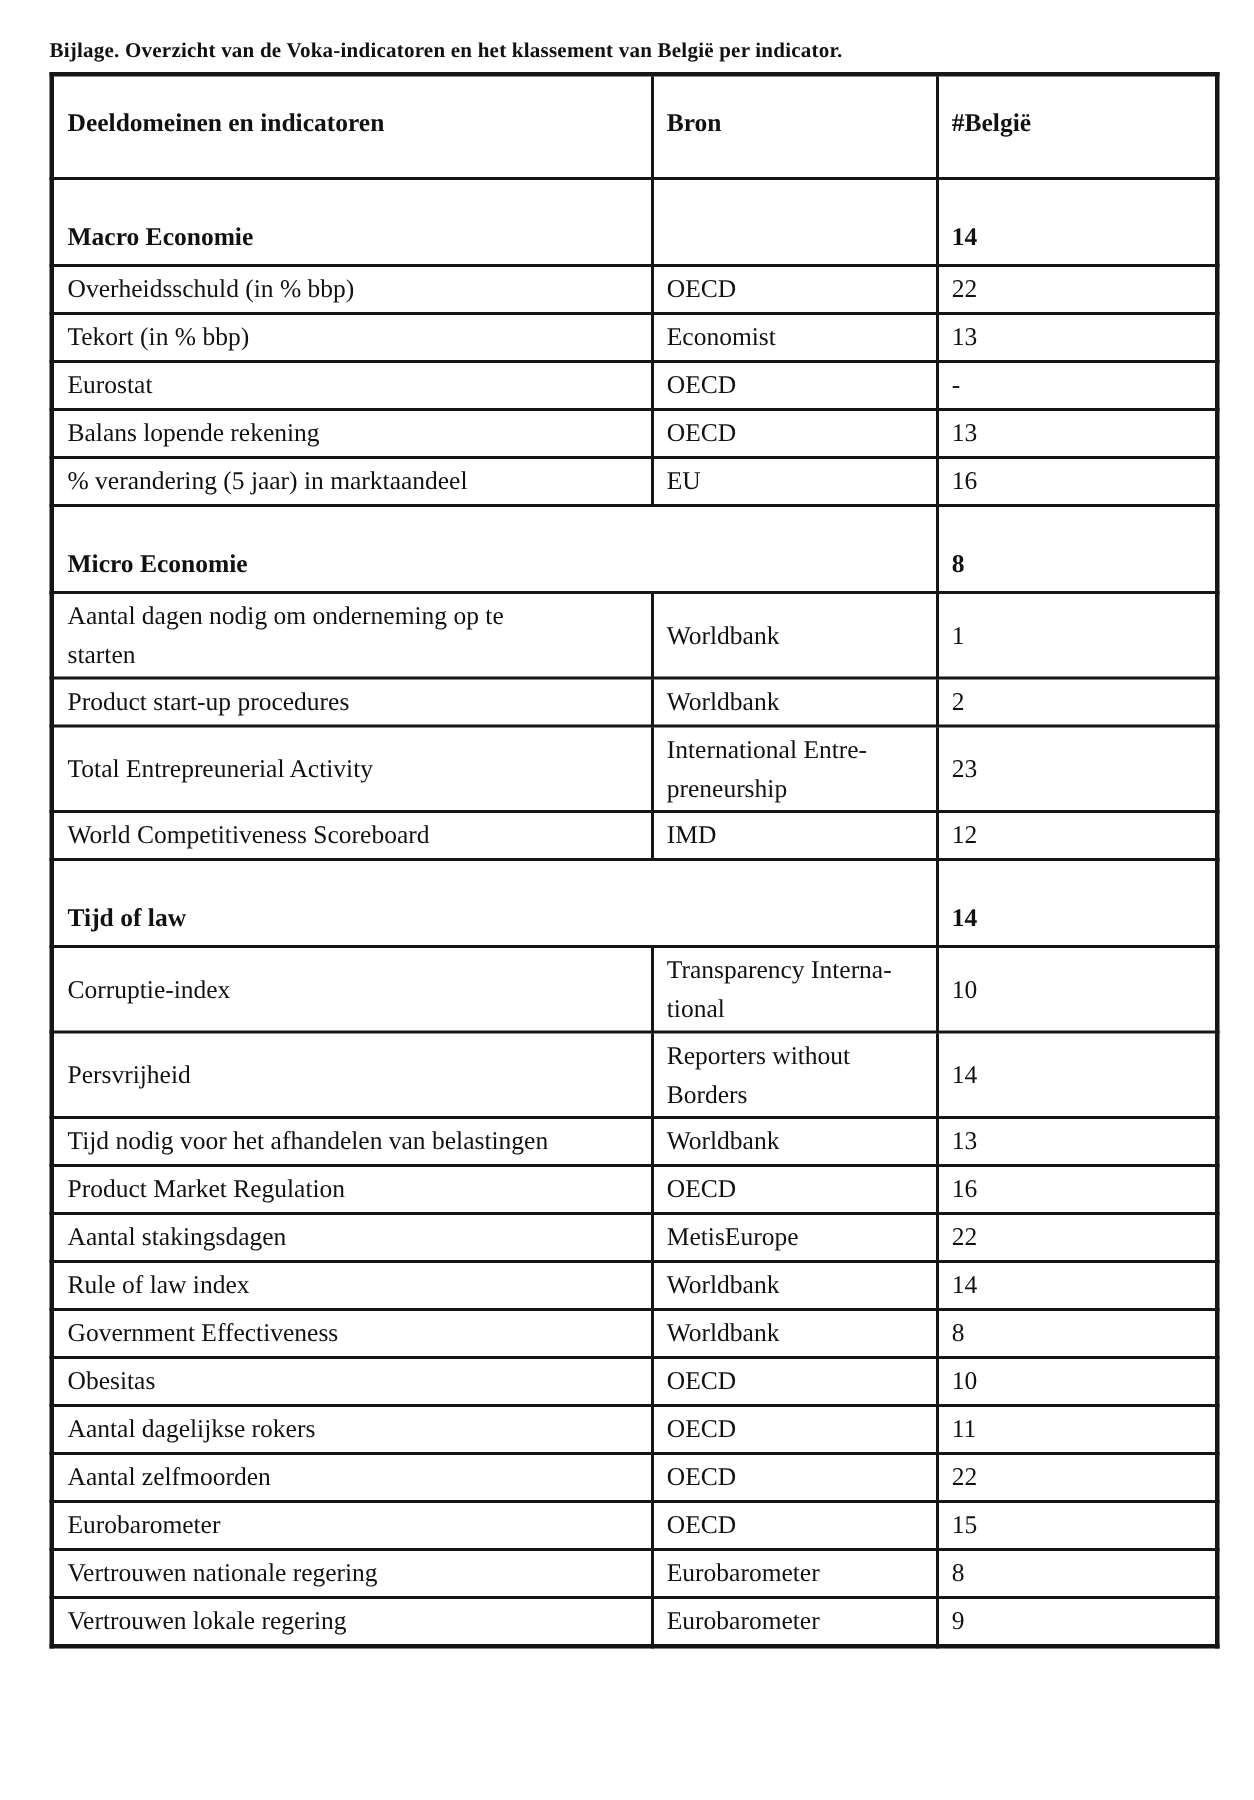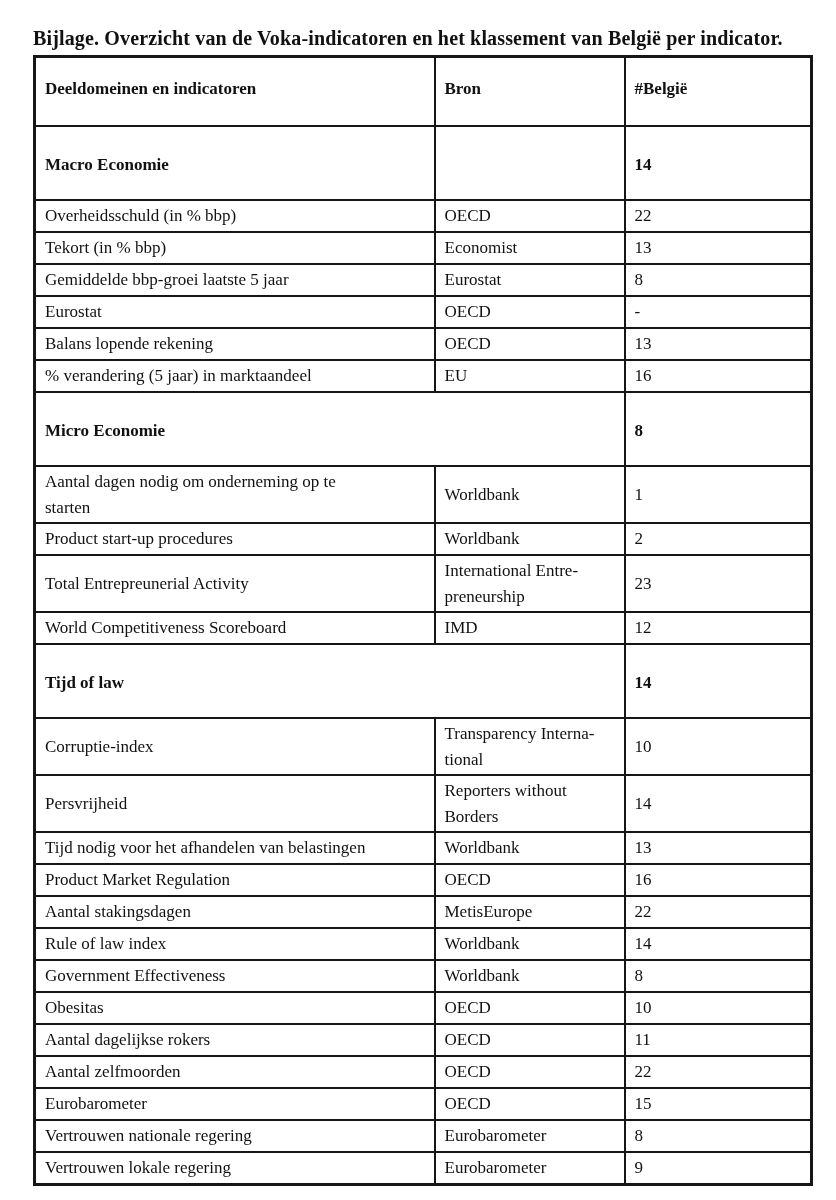--- a/index.html
+++ b/index.html
@@ -11,21 +11,21 @@
     width: 836px;
     height: 1200px;
     font-family: "Liberation Serif", "DejaVu Serif", serif;
     color: #111111;
     position: relative;
   }
   .page {
     padding: 27px 24px 0 33px;
   }
   .doc-title {
-    font-size: 20px;
+    font-size: 14px;
     font-weight: bold;
     margin: 0 0 5px 0;
     letter-spacing: 0.15px;
     white-space: nowrap;
   }
   table.indicators {
     border-collapse: collapse;
     table-layout: fixed;
     width: 777px;
     border: 3px solid #161616;
@@ -46,21 +46,21 @@
     text-align: left;
     vertical-align: top;
     height: 47px;
     padding-top: 18px;
     margin-left: 10px;
   }
   tr.section-row td {
     font-weight: bold;
     vertical-align: bottom;
     height: 48px;
-    padding-bottom: 22px;
+    padding-bottom: 6px;
   }
   tr.data-row td {
     height: 26px;
     vertical-align: middle;
   }
 </style>
 </head>
 <body>
 
 <div class="page">
@@ -88,25 +88,20 @@
           <td>Overheidsschuld (in % bbp)</td>
           <td>OECD</td>
           <td>22</td>
         </tr>
         <tr class="data-row">
           <td>Tekort (in % bbp)</td>
           <td>Economist</td>
           <td>13</td>
         </tr>
         <tr class="data-row">
-          <td>Gemiddelde bbp-groei laatste 5 jaar</td>
-          <td>Eurostat</td>
-          <td>8</td>
-        </tr>
-        <tr class="data-row">
           <td>Eurostat</td>
           <td>OECD</td>
           <td>-</td>
         </tr>
         <tr class="data-row">
           <td>Balans lopende rekening</td>
           <td>OECD</td>
           <td>13</td>
         </tr>
         <tr class="data-row">

